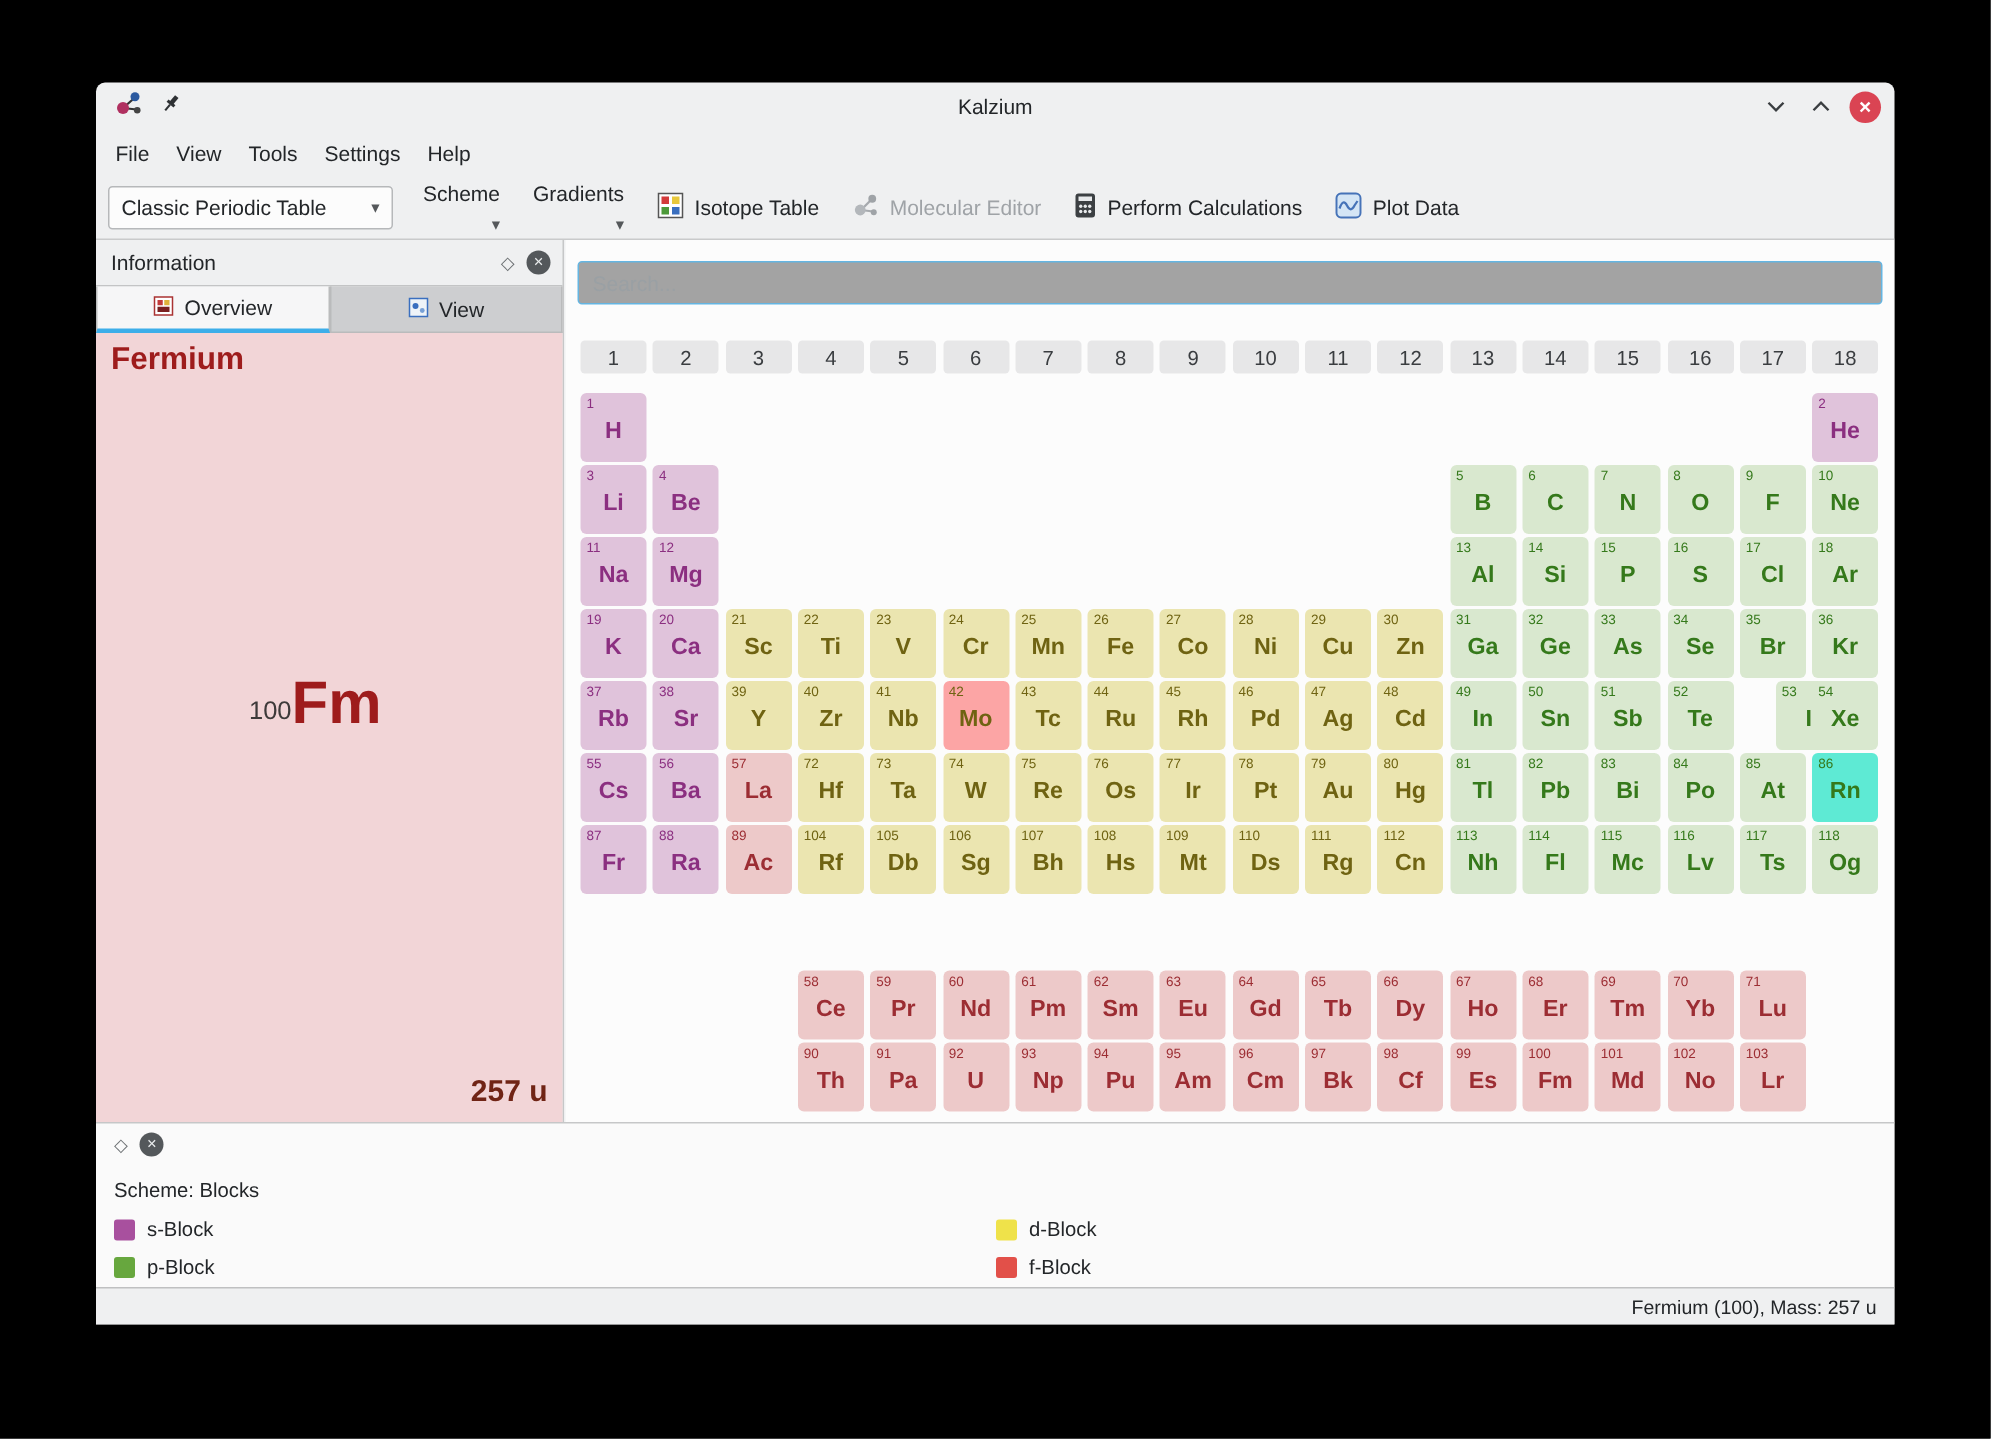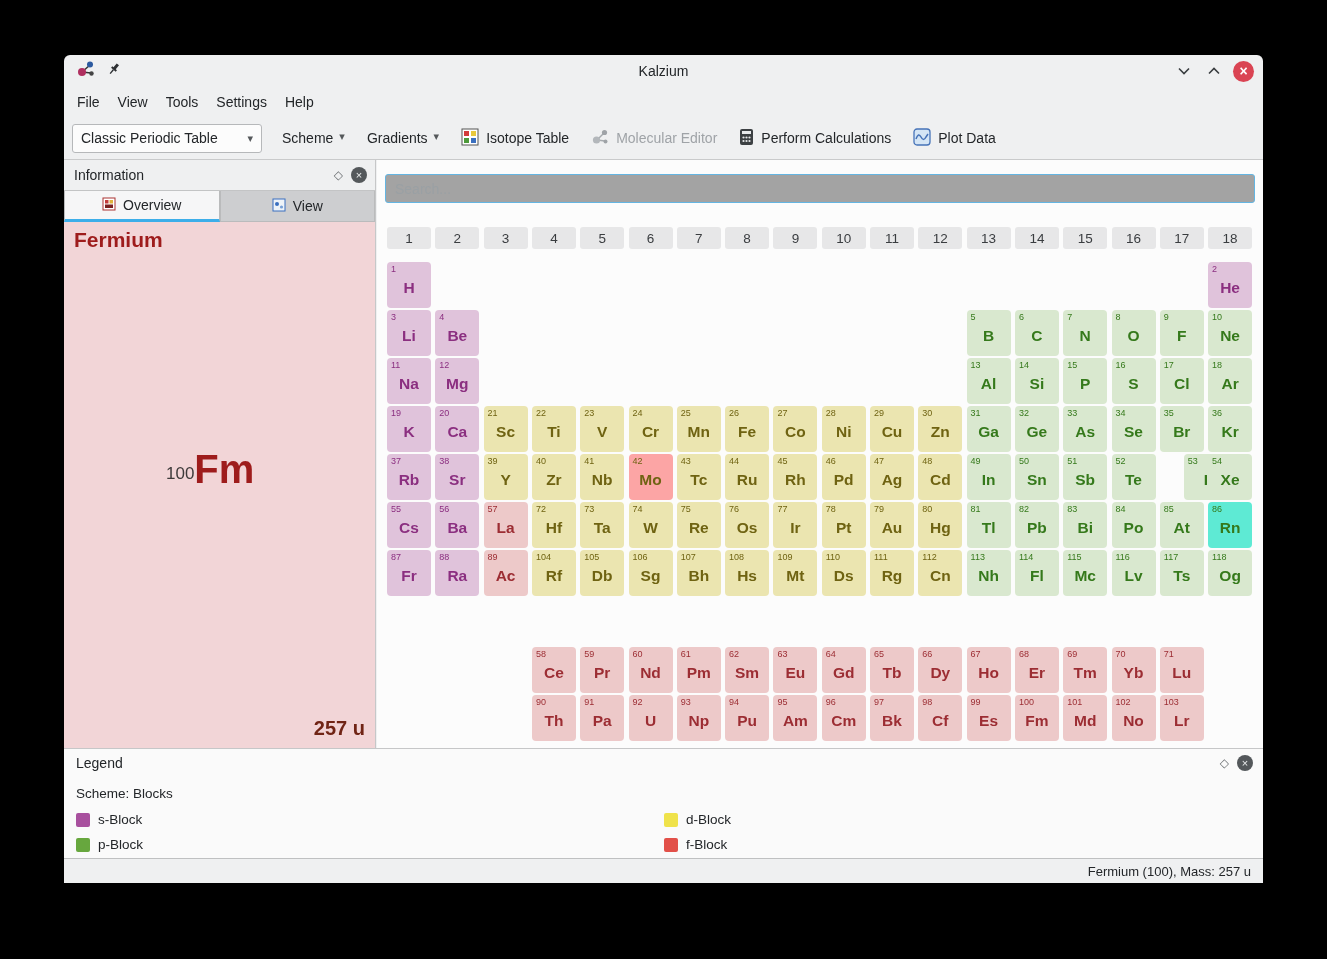--- a/index.html
+++ b/index.html
@@ -24,21 +24,21 @@
   .menubar { height:30px; display:flex; align-items:center; padding-left:4px; }
   .menu-item { padding:4px 9px; font-size:14px; }
 
   
   .toolbar { height:43px; display:flex; align-items:center; padding:0 8px; gap:18px;
              border-bottom:1px solid #c9cacb; }
   .combobox { width:190px; height:29px; background:#fcfcfc; border:1px solid #b6b8ba;
               border-radius:3px; display:flex; align-items:center; padding:0 8px;
               font-size:14px; }
   .combobox .arrow, .ddbtn .arrow { margin-left:auto; color:#55585b; font-size:11px; }
-  .ddbtn { display:flex; align-items:flex-start; gap:6px; font-size:14px; padding:4px 2px; }
+  .ddbtn { display:flex; align-items:flex-end; gap:6px; font-size:14px; padding:4px 2px;flex-direction:column; }
   .toolbtn { display:flex; align-items:center; gap:7px; font-size:14px; padding:4px 2px; }
   .toolbtn.disabled { color:#9fa3a7; }
 
   
   .main { position:absolute; top:105px; left:0; right:0; bottom:135px; }
 
   
   .dock { position:absolute; left:0; top:0; width:312px; height:100%;
           border-right:1px solid #c6c7c8; background:#eff0f1; }
   .dock-header { height:30px; display:flex; align-items:center; padding:0 8px 0 10px; gap:8px; }
@@ -739,21 +739,20 @@
           <div class="tile" style="left: 772.8px; top: 468px; background: rgb(237, 201, 201); color: rgb(156, 45, 51);">
             <span class="tile-num">103</span>
             <span class="tile-sym">Lr</span>
           </div>
         </div>
     </div>
   </div>
 
   <div class="legend">
     <div class="legend-header">
-      <span class="legend-title">Legend</span>
       <span class="float-icon">◇</span>
       <span class="circle-x">×</span>
     </div>
     <div class="scheme-label">Scheme: Blocks</div>
     <div class="legend-items">
         <div class="legend-item">
           <span class="swatch" style="background: rgb(168, 80, 158);"></span>
           <span class="legend-label">s-Block</span>
         </div>
         <div class="legend-item">

